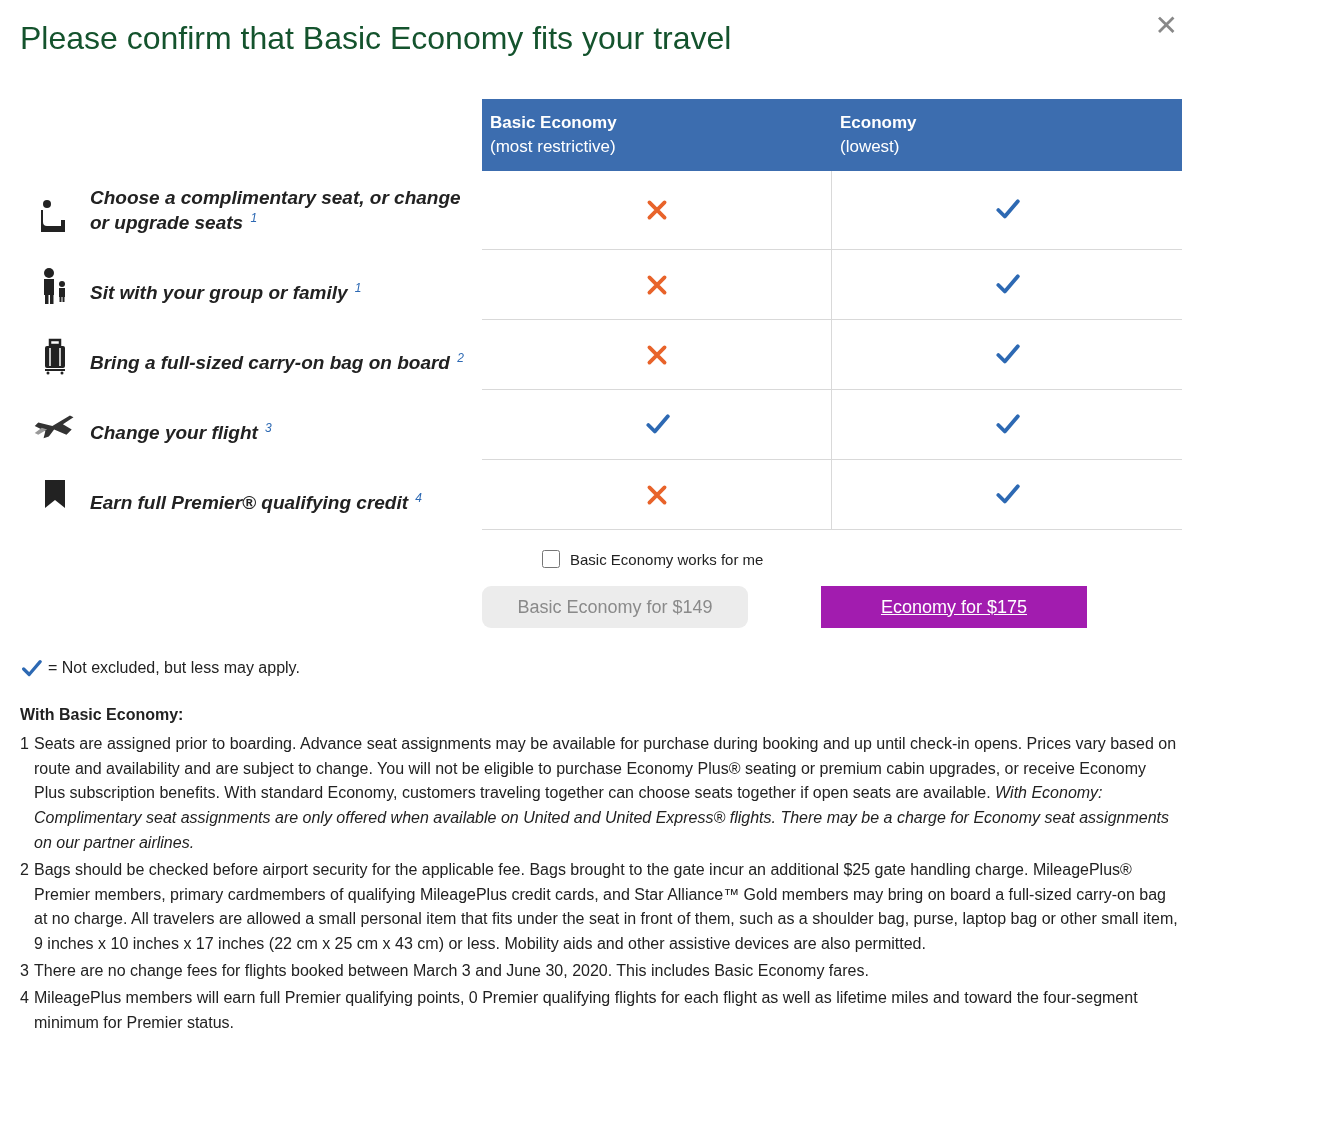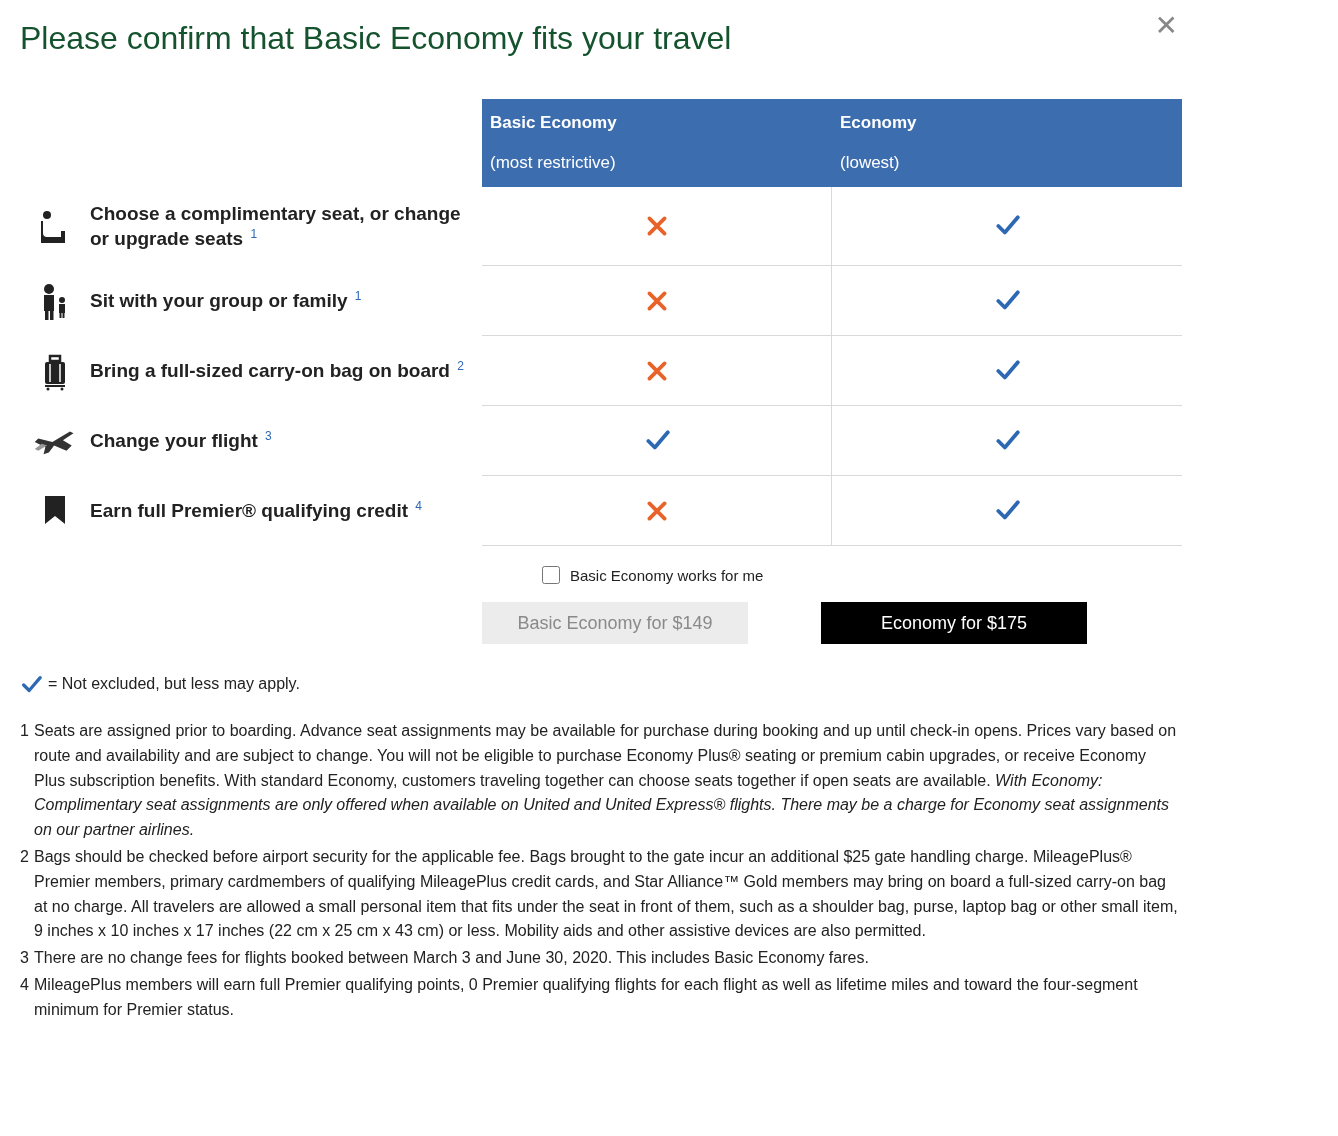--- a/index.html
+++ b/index.html
@@ -36,26 +36,27 @@
     margin-bottom: 18px;
   }
   .col-header {
     background: #3c6daf;
     color: #fff;
     padding: 12px 8px;
     font-size: 17px;
     line-height: 1.4;
   }
   .col-header .tier { font-weight: 600; }
-  .col-header .sub { display: block; margin-top: 16px; }
+  .col-header .sub { display: block; }
   .empty-header { }
   .feature-label-cell {
     display: flex;
-    align-items: center;
+    align-items: flex-end;
     padding: 14px 12px 14px 0;
+    font-style: italic;
   }
   .feature-icon {
     width: 70px;
     flex: 0 0 70px;
     display: flex;
     justify-content: center;
     align-items: flex-start;
     padding-top: 2px;
   }
   .feature-text {
@@ -106,24 +107,26 @@
     align-items: center;
     justify-content: center;
     font-size: 18px;
     cursor: pointer;
     border: none;
   }
   .btn-disabled {
     background: #ececec;
     color: #8a8a8a;
     cursor: not-allowed;
+    border-radius: 9px;
   }
   .btn-primary {
-    background: #000000;
+    background: #a21caf;
     color: #fff;
+    text-decoration: underline;
   }
   .footnote-section {
     margin-top: 28px;
     font-size: 16px;
     line-height: 1.55;
     color: #222;
     max-width: 1160px;
   }
   .legend {
     display: flex;
@@ -316,20 +319,21 @@
   </div>
 
   <div class="footnote-section">
     <div class="legend">
       <svg class="mark">
           <use href="#sym-check"></use>
         </svg>
       <span> = Not excluded, but less may apply.</span>
     </div>
 
+    <div class="with-heading">With Basic Economy:</div>
 
     <ol class="footnotes">
       <li>
         <span class="bold-lead">Seats</span><span> are assigned prior to boarding. Advance seat assignments may be available for purchase during booking and up until check-in opens. Prices vary based on route and availability and are subject to change. You will not be eligible to purchase Economy Plus® seating or premium cabin upgrades, or receive Economy Plus subscription benefits. With standard Economy, customers traveling together can choose seats together if open seats are available. </span><span class="italic">With Economy: Complimentary seat assignments are only offered when available on United and United Express® flights. There may be a charge for Economy seat assignments on our partner airlines.</span>
       </li>
       <li>
         <span class="bold-lead">Bags</span><span> should be checked before airport security for the applicable fee. Bags brought to the gate incur an additional $25 gate handling charge. MileagePlus® Premier members, primary cardmembers of qualifying MileagePlus credit cards, and Star Alliance™ Gold members may bring on board a full-sized carry-on bag at no charge. All travelers are allowed a small personal item that fits under the seat in front of them, such as a shoulder bag, purse, laptop bag or other small item, 9 inches x 10 inches x 17 inches (22 cm x 25 cm x 43 cm) or less. Mobility aids and other assistive devices are also permitted.</span>
       </li>
       <li>
         <span>There are no change fees for flights booked between March 3 and June 30, 2020. This includes Basic Economy fares.</span>

